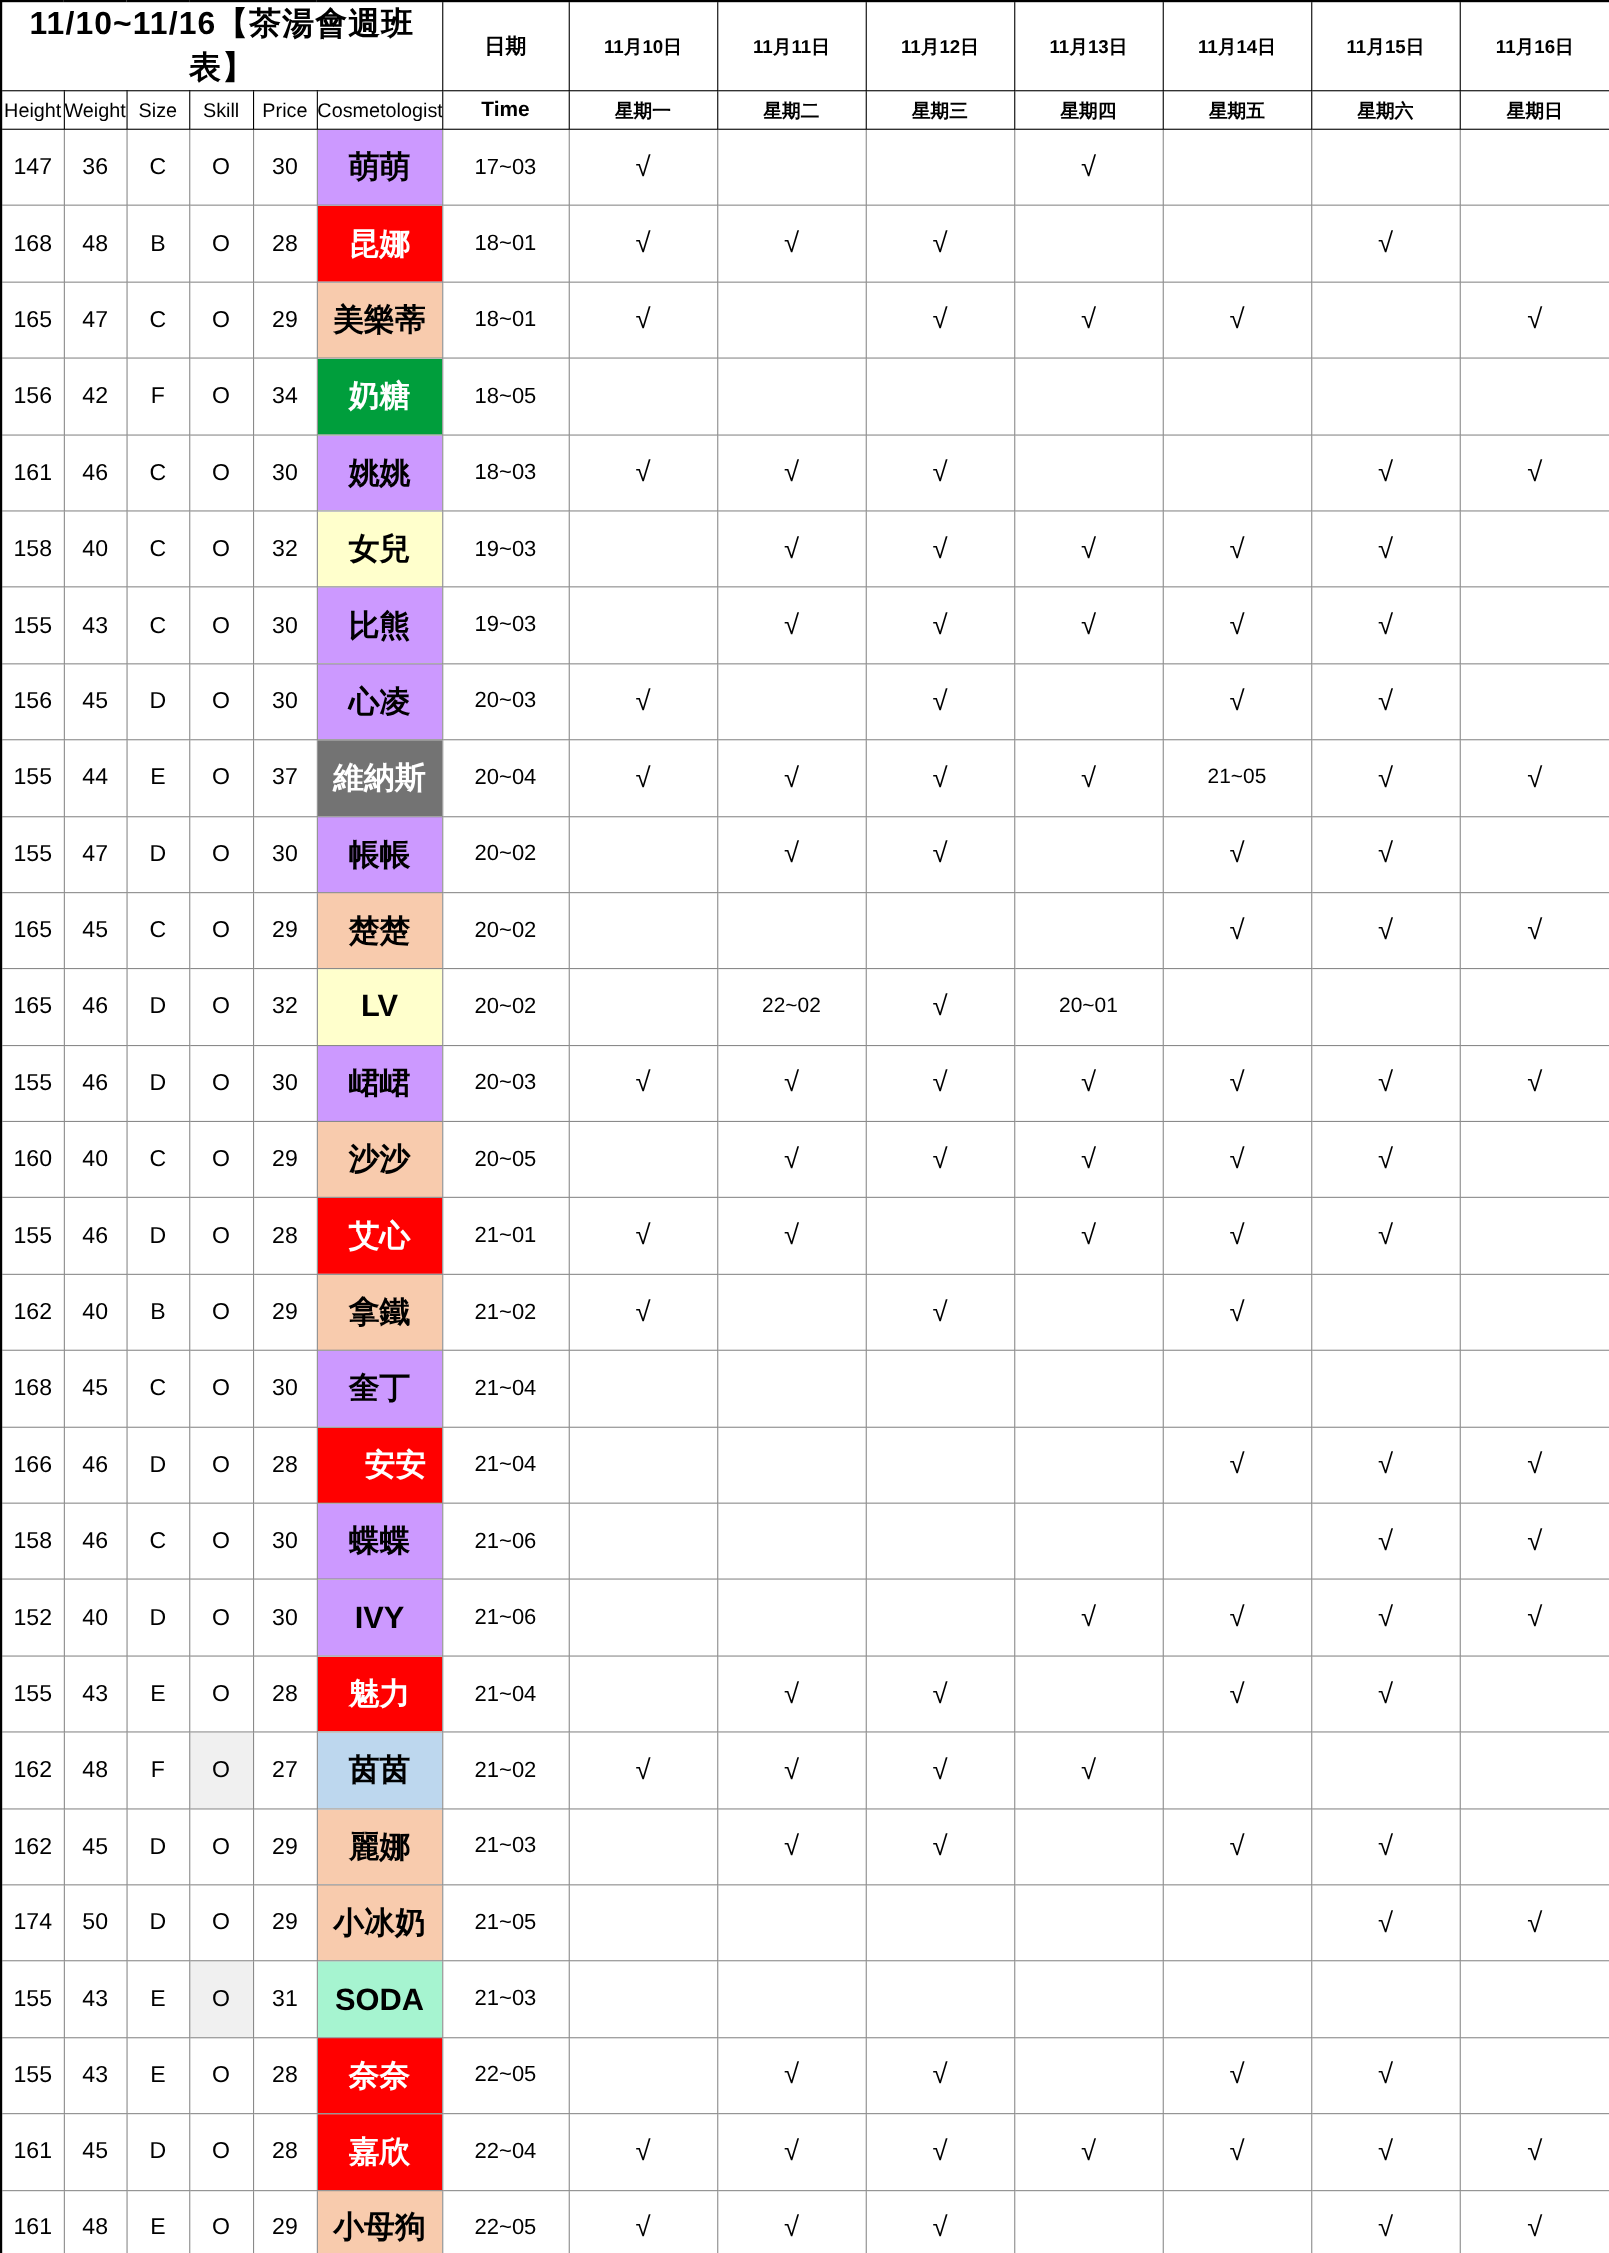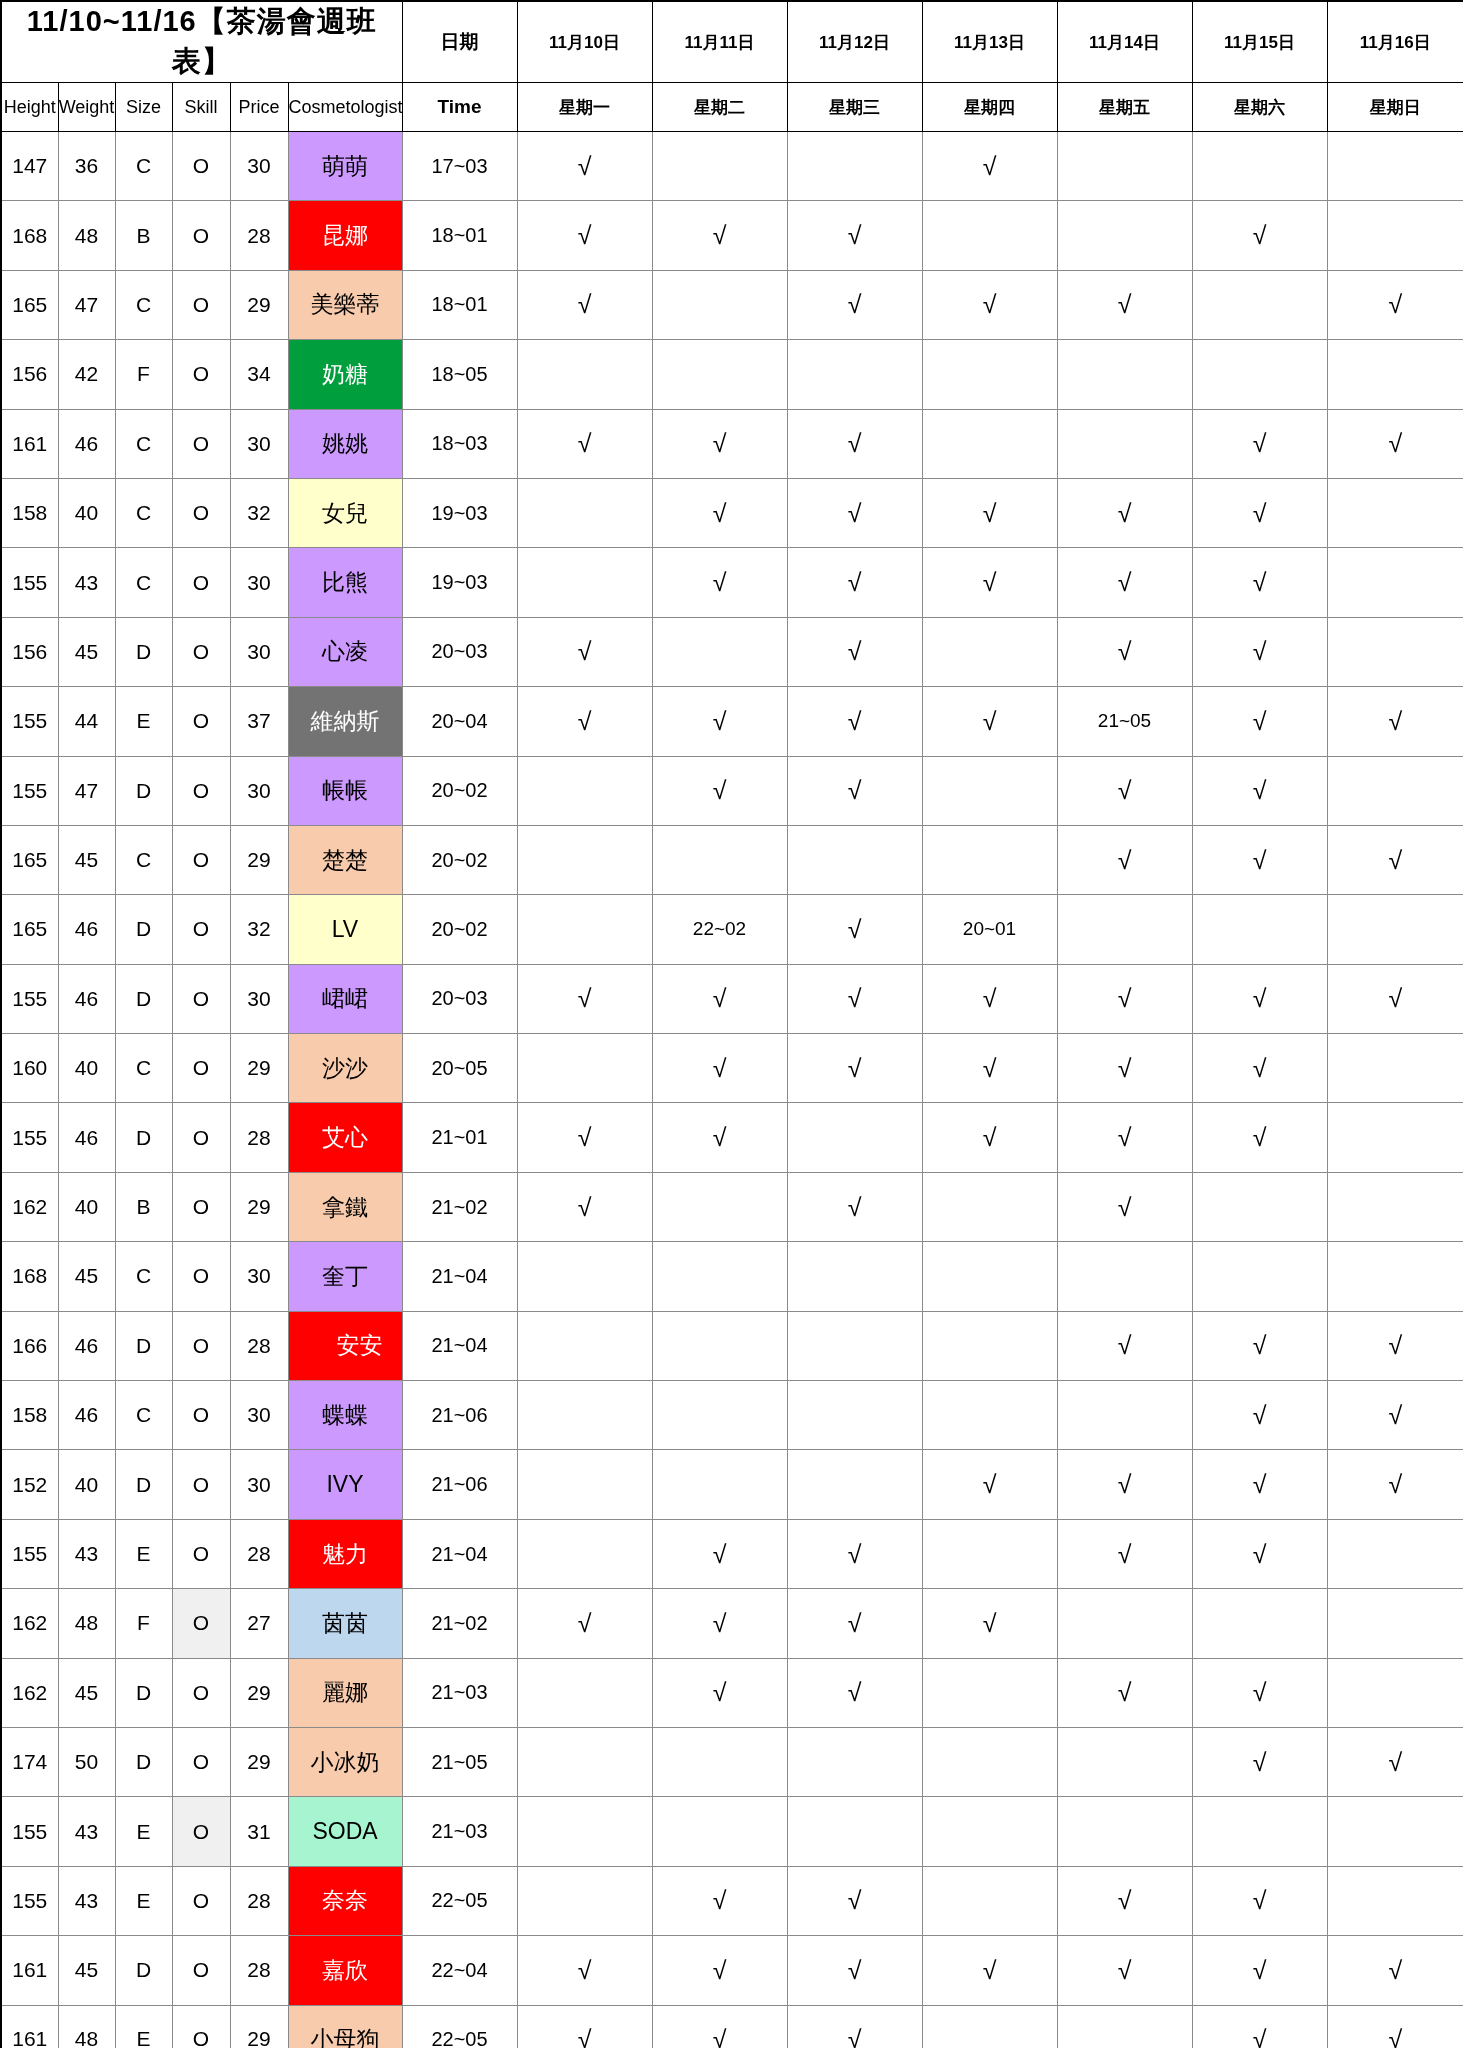--- a/index.html
+++ b/index.html
@@ -6,25 +6,25 @@
   body{width:1463px;font-family:"Liberation Sans","DejaVu Sans",sans-serif;color:#000;}
   table{border-collapse:collapse;table-layout:fixed;width:1463px;}
   td{border:1px solid #8a8a8a;text-align:center;vertical-align:middle;overflow:hidden;padding:0;}
   tr.hdr td{border:1px solid #000;}
   td.title-cell{font-size:29px;font-weight:bold;letter-spacing:1px;}
   td.date-label{font-size:19px;font-weight:bold;}
   td.date-cell{font-size:17px;font-weight:bold;}
   td.colhead{font-size:18px;}
   td.weekday-cell{font-size:17px;font-weight:bold;}
   td.num{font-size:21px;}
-  td.name-cell{font-size:23px;font-weight:normal;}
+  td.name-cell{font-size:28px;font-weight:bold;}
   td.time-cell{font-size:20px;}
   td.day-cell{font-size:25px;}
   td.day-cell.timetext{font-size:19px;}
-  tr.r1{height:55px;padding-left:48px;} tr.r2{height:49px;}
+  tr.r1{height:55px;padding-left:48px;} tr.r2{height:35px;}
   tr.data{height:69.4px;}
   .outer{border:2px solid #000;}
 </style>
 </head>
 <body>
 
 <table class="outer">
   <colgroup>
     <col style="width:57px">
       <col style="width:57px">

